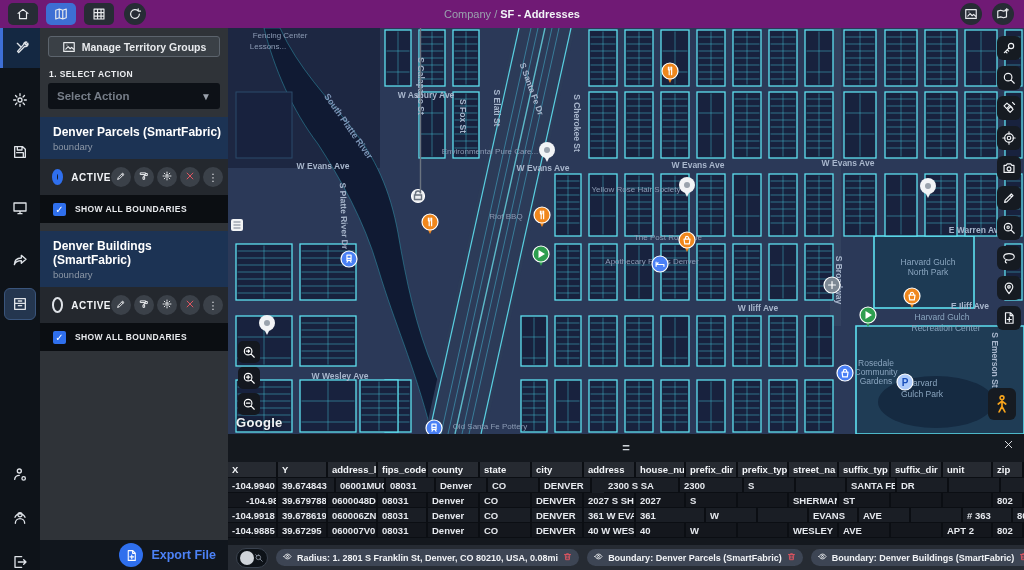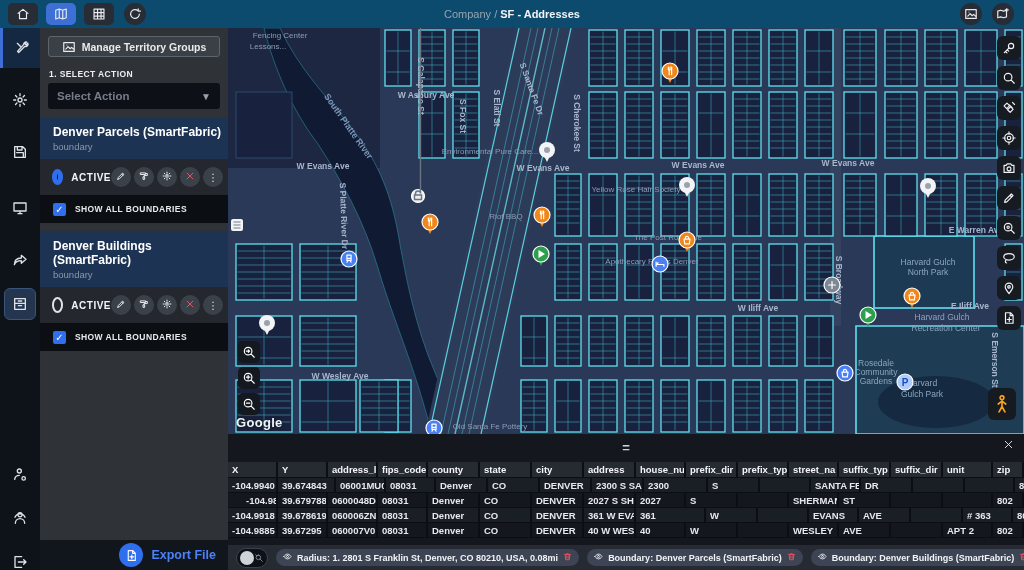--- a/index.html
+++ b/index.html
@@ -1,21 +1,21 @@
 <!DOCTYPE html>
 <html><head>
 <meta charset="utf-8">
 <style>
   * { margin:0; padding:0; box-sizing:border-box; }
   html,body { width:1024px; height:570px; overflow:hidden; background:#10141b;
     font-family:"Liberation Sans", sans-serif; }
   #app { position:relative; width:1024px; height:570px; }
 
   
-  #topbar { position:absolute; left:0; top:0; width:1024px; height:28px; background:#0c4a6e;
+  #topbar { position:absolute; left:0; top:0; width:1024px; height:28px; background:#701a75;
     display:flex; align-items:center; z-index:30; }
   .tb-btn { width:30px; height:22px; border-radius:5px; background:#272c35; display:flex;
     align-items:center; justify-content:center; margin-left:8px; color:#e8eaed; }
   .tb-btn.active { background:#3d6fd4; }
   .tb-circle { width:22px; height:22px; border-radius:50%; background:#272c35; display:flex;
     align-items:center; justify-content:center; margin-left:10px; color:#e8eaed; }
   #tb-title { position:absolute; left:0; right:0; text-align:center; font-size:11px; color:#9aa3ae; pointer-events:none; }
   #tb-title b { color:#f2f4f7; }
   #tb-right { position:absolute; right:10px; top:3px; display:flex; }
   .ic svg { display:block; }
@@ -1200,21 +1200,21 @@
           <div class="tcell" style="width: 31px;">zip</div>
         </div>
         <div class="trow">
           <div class="tcell" style="width: 50px;">-104.9940</div>
           <div class="tcell" style="width: 58px;">39.674843</div>
           <div class="tcell" style="width: 50px;">06001MU0</div>
           <div class="tcell" style="width: 50px;">08031</div>
           <div class="tcell" style="width: 52px;">Denver</div>
           <div class="tcell" style="width: 52px;">CO</div>
           <div class="tcell" style="width: 52px;">DENVER</div>
-          <div class="tcell" style="width: 52px;">2300 S SA</div>
+          <div class="tcell" style="width: 76px; margin-left: 12px;">2300 S SA</div>
           <div class="tcell" style="width: 64px;">2300</div>
           <div class="tcell" style="width: 52px;">S</div>
           <div class="tcell" style="width: 51px;"></div>
           <div class="tcell" style="width: 50px;">SANTA FE</div>
           <div class="tcell" style="width: 52px;">DR</div>
           <div class="tcell" style="width: 52px;"></div>
           <div class="tcell" style="width: 50px;"></div>
           <div class="tcell" style="width: 31px;">802</div>
         </div>
         <div class="trow">

